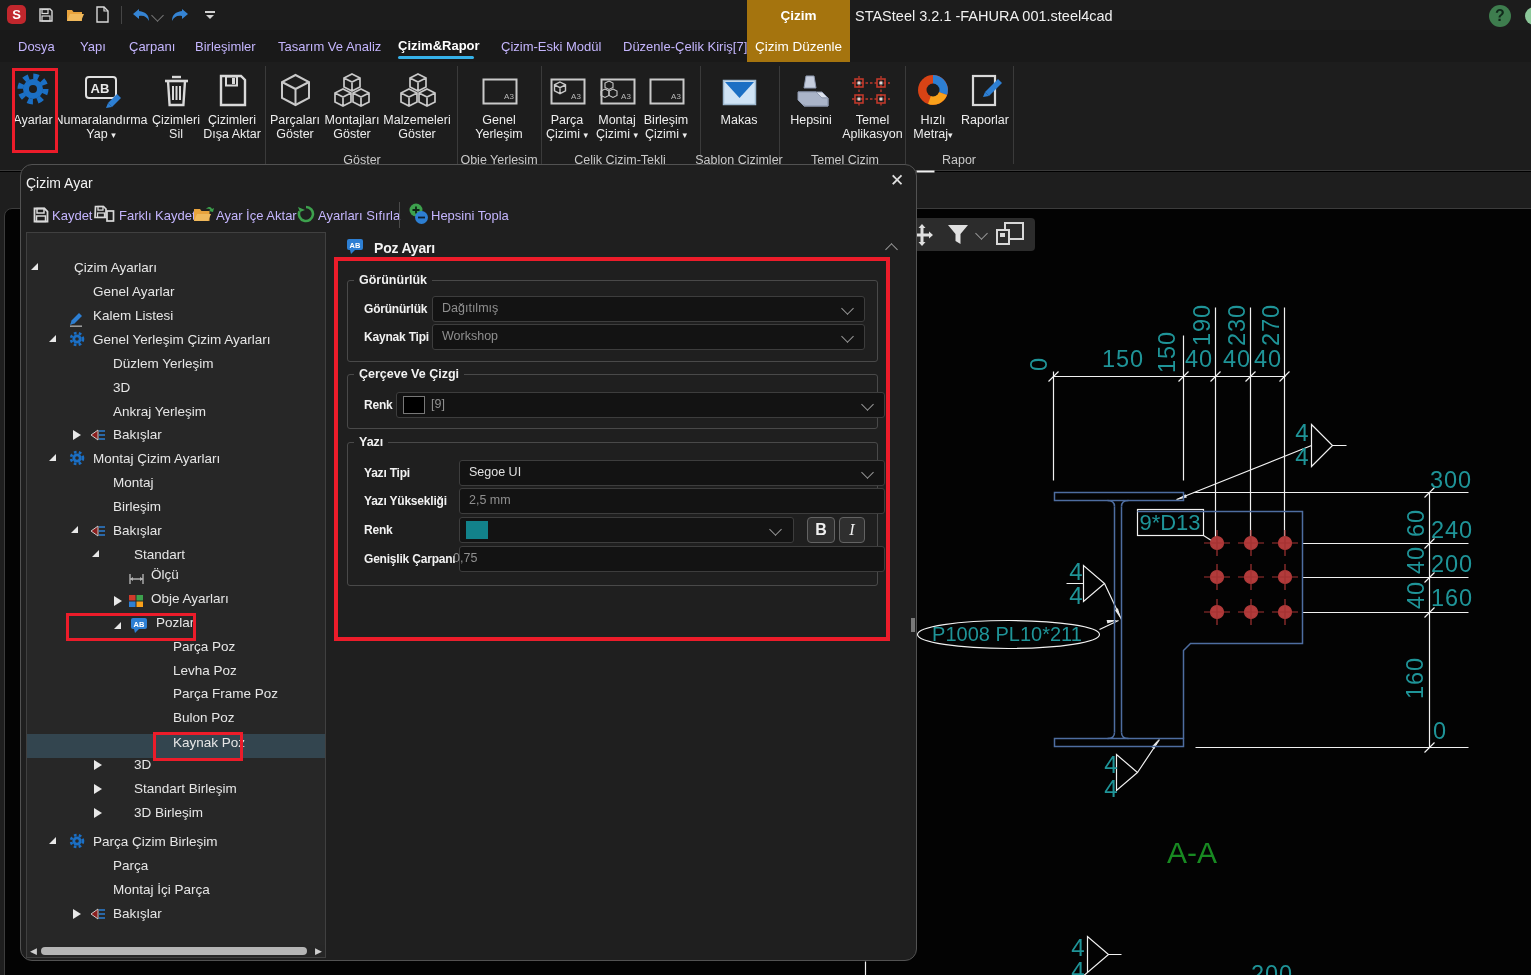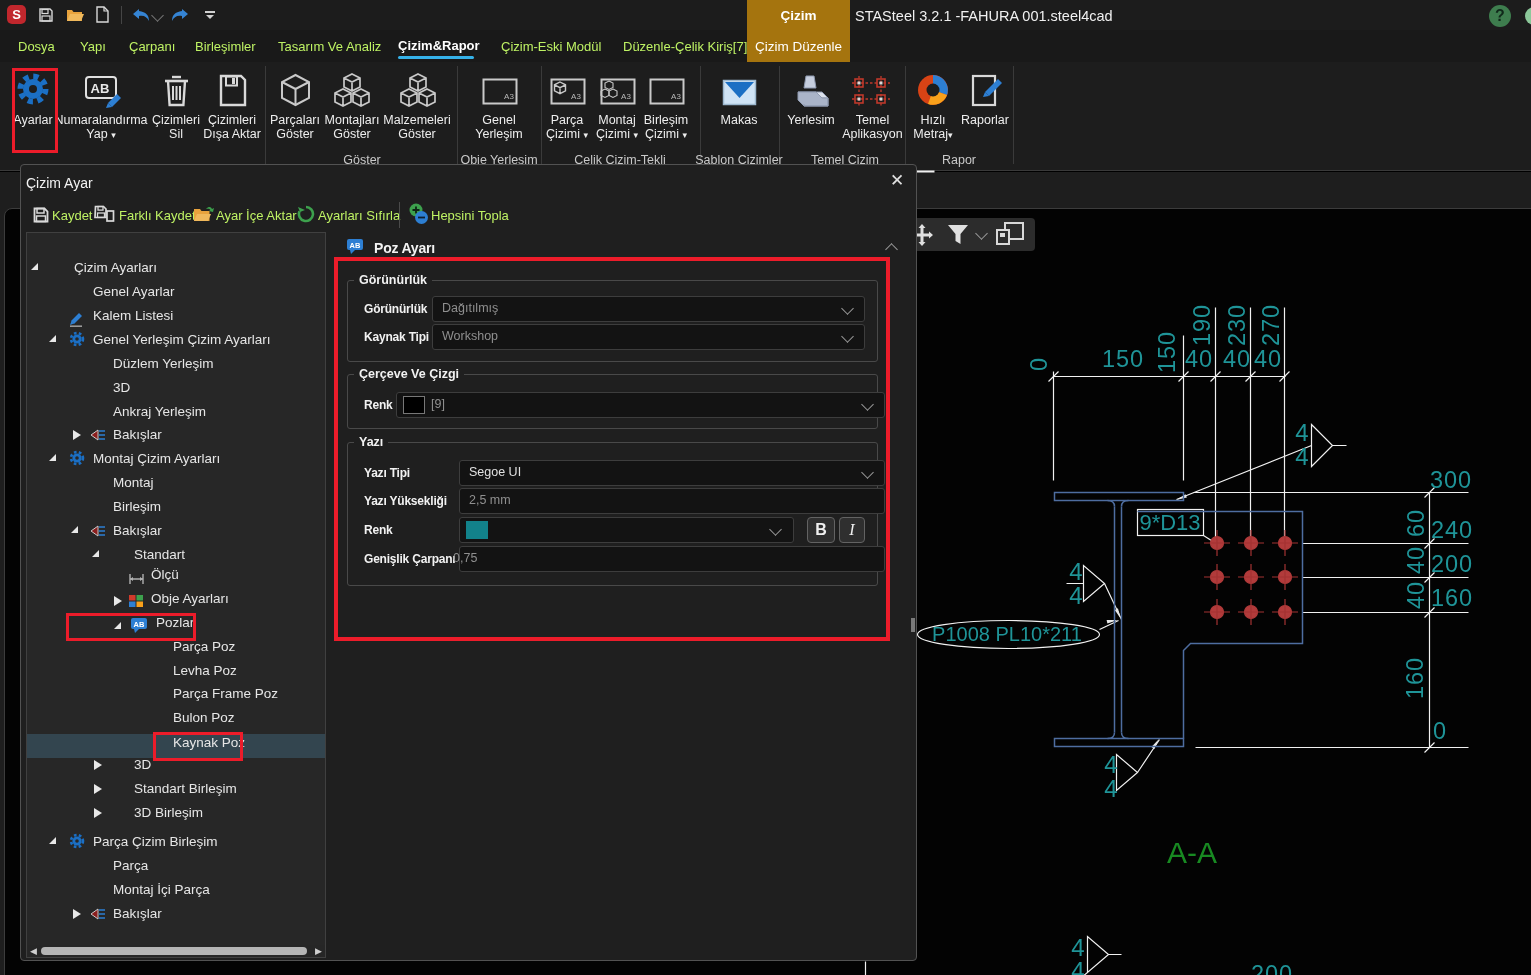--- a/index.html
+++ b/index.html
@@ -1,17 +1,17 @@
 <!DOCTYPE html>
 <html><head><meta charset="utf-8">
 <style>
 *{margin:0;padding:0;box-sizing:border-box}
 html,body{width:1531px;height:975px;background:#000;overflow:hidden;font-family:"Liberation Sans",sans-serif}
 .ab{position:absolute}
-.txt{position:absolute;color:#bef264;font-size:13px;white-space:nowrap}
+.txt{position:absolute;color:#c4b5fd;font-size:13px;white-space:nowrap}
 .ribL{position:absolute;color:#ededed;font-size:12.5px;line-height:14px;text-align:center;white-space:nowrap}
 .grpL{position:absolute;color:#c9c9c9;font-size:12.5px;text-align:center;white-space:nowrap}
 .sep{position:absolute;width:1px;background:#3a3a3a}
 .exp{position:absolute;width:0;height:0;border-left:7px solid transparent;border-bottom:7px solid #e8e8e8}
 .col{position:absolute;width:0;height:0;border-top:5px solid transparent;border-bottom:5px solid transparent;border-left:8px solid #e8e8e8}
 .trow{position:absolute;color:#e6e6e6;font-size:13.5px;white-space:nowrap}
 .redbox{position:absolute;border:3px solid #ec1c2a;z-index:40}
 .combo{position:absolute;background:#131313;border:1px solid #3d3d3d;border-radius:3px}
 .cval{position:absolute;color:#8f8f8f;font-size:12.5px;white-space:nowrap}
 .flbl{position:absolute;color:#f2f2f2;font-size:12px;font-weight:bold;letter-spacing:-0.2px;white-space:nowrap}
@@ -176,21 +176,21 @@
       <path d="M3 3 h29 l-14.5 16 z" fill="#1b6fc4"></path>
     </svg>
   <div class="ribL" style="left:694px;top:51px;width:90px">Makas</div>
 
   <svg class="ab" style="left:794px;top:12px" width="36" height="33" viewBox="0 0 36 33">
       <path d="M12 2 h8 l2 12 h-12 z" fill="#c6cede" stroke="#8f9ab0" stroke-width="1"></path>
       <path d="M4 18 h24 l6 6 h-24 z" fill="#dde2ec" stroke="#8f9ab0" stroke-width="1"></path>
       <path d="M4 18 v8 l6 6 h24 v-8 h-6 l-6 -6 z" fill="#aab4c8" stroke="#8f9ab0" stroke-width="1"></path>
       <path d="M34 24 v8 h-24 v-2" fill="none" stroke="#8f9ab0" stroke-width="1"></path>
     </svg>
-  <div class="ribL" style="left:766px;top:51px;width:90px">Yerlesim</div>
+  <div class="ribL" style="left:766px;top:51px;width:90px">Hepsini</div>
 
   <svg class="ab" style="left:850px;top:12px" width="42" height="34" viewBox="0 0 42 34">
       <g stroke="#c0392b" stroke-width="1.3" stroke-dasharray="2.5 2" fill="none">
         <path d="M9 2 v30 M31 2 v30 M2 9 h38 M2 25 h38"></path>
       </g>
       <g fill="none" stroke="#c0392b" stroke-width="1.6">
         <rect x="5" y="5" width="8" height="8"></rect>
         <rect x="27" y="5" width="8" height="8"></rect>
         <rect x="5" y="21" width="8" height="8"></rect>
         <rect x="27" y="21" width="8" height="8"></rect>
@@ -323,21 +323,21 @@
       <path d="M1 1 h20 l-7.5 9 v10 l-5 -3 v-7 z" fill="#e0e0e0"></path>
     </svg>
   <div class="chev" style="left:72px;top:11px"></div>
   <svg class="ab" style="left:90px;top:4px" width="30" height="25" viewBox="0 0 30 25">
       <rect x="10" y="1" width="18" height="16" fill="none" stroke="#d9d9d9" stroke-width="2"></rect>
       <path d="M2 8 h12 v14 H2 z" fill="#2c2c2c" stroke="#d9d9d9" stroke-width="2"></path>
       <rect x="5" y="11" width="5" height="4" fill="#d9d9d9"></rect>
     </svg>
 </div>
 
-<div class="ab" id="dialog" style="left:20px;top:164px;width:897px;height:797px;background:#1f1f1f;border:1px solid #525252;border-radius:4px;z-index:5">
+<div class="ab" id="dialog" style="left:20px;top:164px;width:897px;height:797px;background:#1f1f1f;border:1px solid #525252;border-radius:12px;z-index:5">
   <div class="txt" style="left:5px;top:10px;font-size:14px;color:#f2f2f2">Çizim Ayar</div>
   <div class="ab" style="left:866px;top:6px;width:20px;height:20px;color:#e0e0e0;font-size:17px;line-height:20px;text-align:center">✕</div>
 
   <svg class="ab" style="left:12px;top:42px" width="16" height="16" viewBox="0 0 16 16">
       <path d="M1.5 1.5 h10 l3 3 v10 h-13 z" fill="none" stroke="#d9d9d9" stroke-width="1.8"></path>
       <rect x="4" y="1.5" width="7" height="4.5" fill="none" stroke="#d9d9d9" stroke-width="1.5"></rect>
       <rect x="3.5" y="9" width="9" height="5.5" fill="none" stroke="#d9d9d9" stroke-width="1.5"></rect>
     </svg>
   <div class="txt" style="left:31px;top:43px;font-size:13px">Kaydet</div>
   <svg class="ab" style="left:73px;top:40px" width="21" height="19" viewBox="0 0 21 19">

